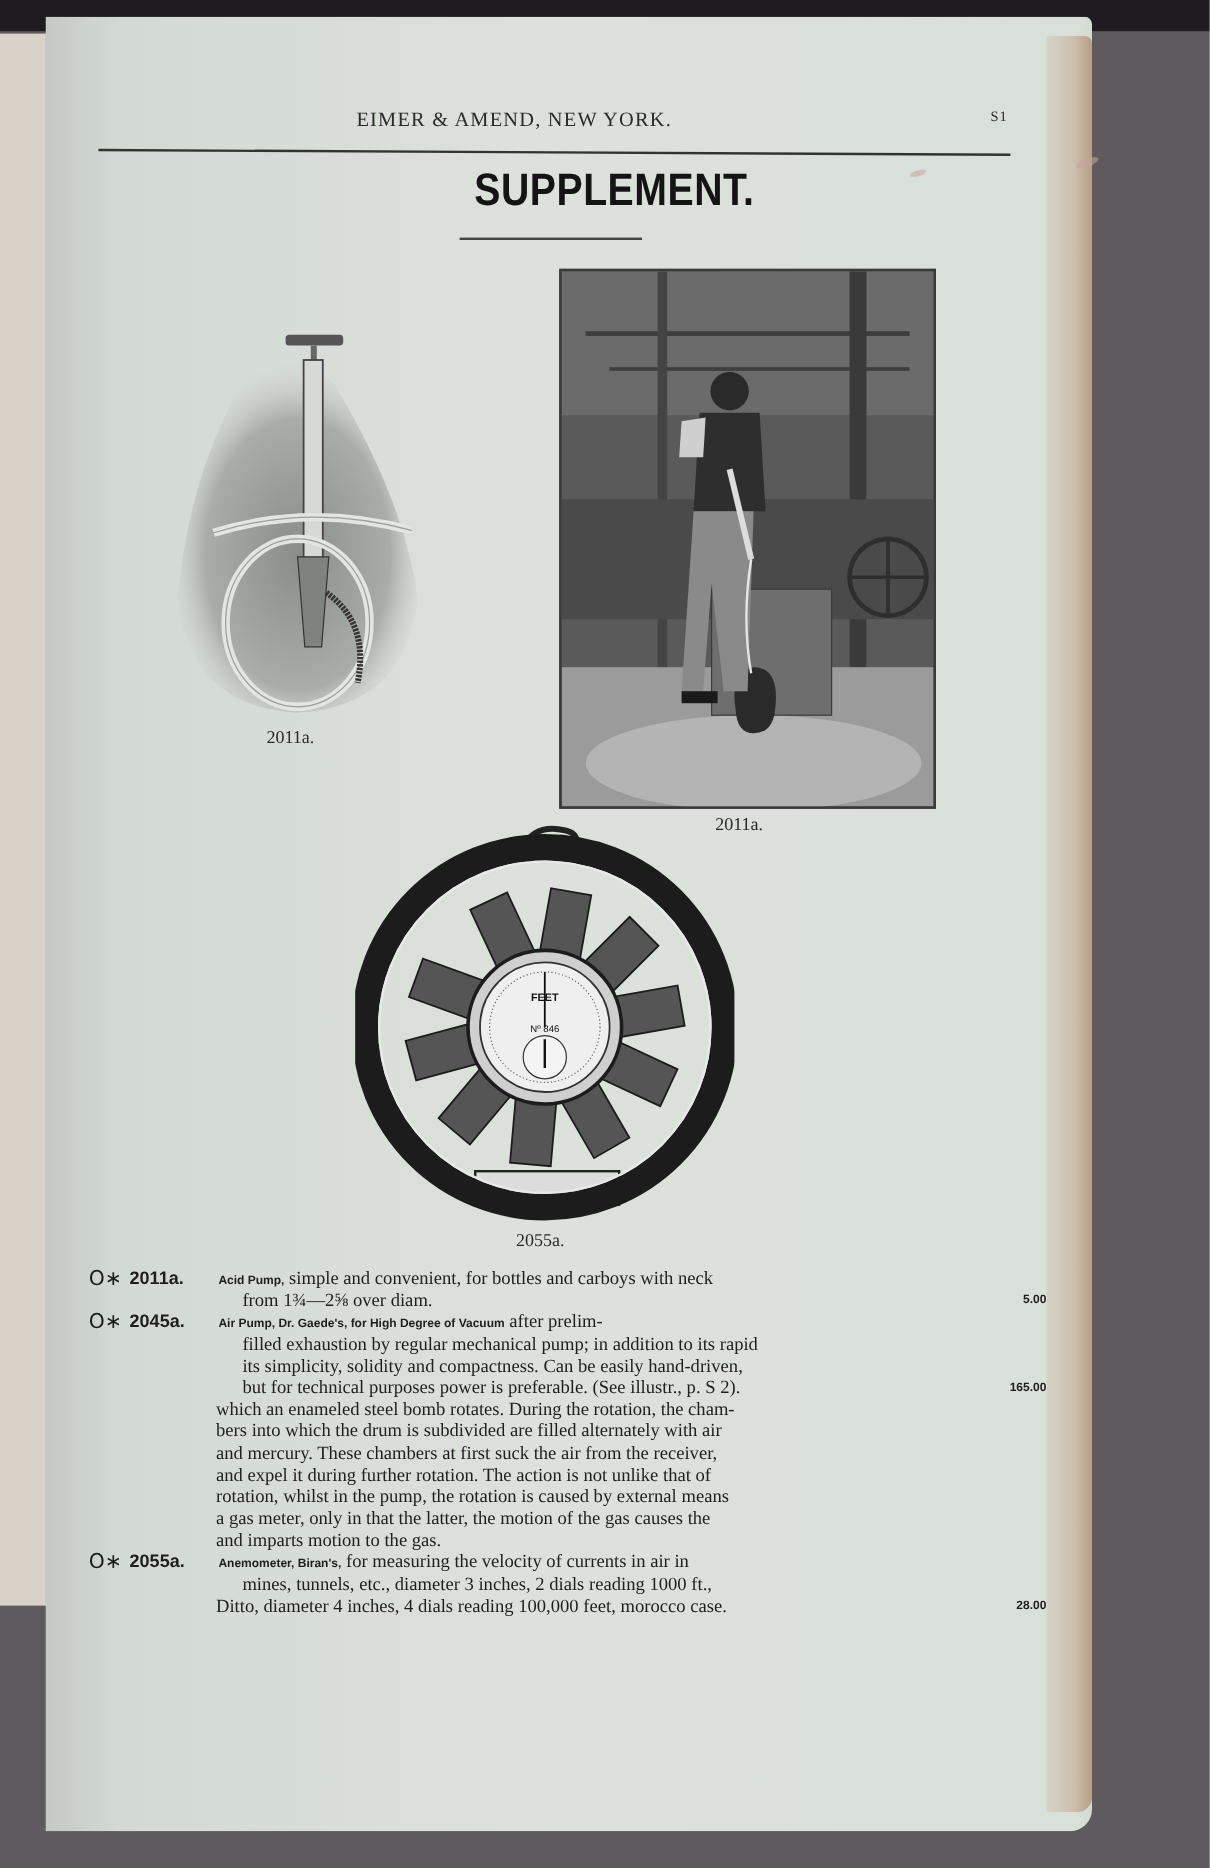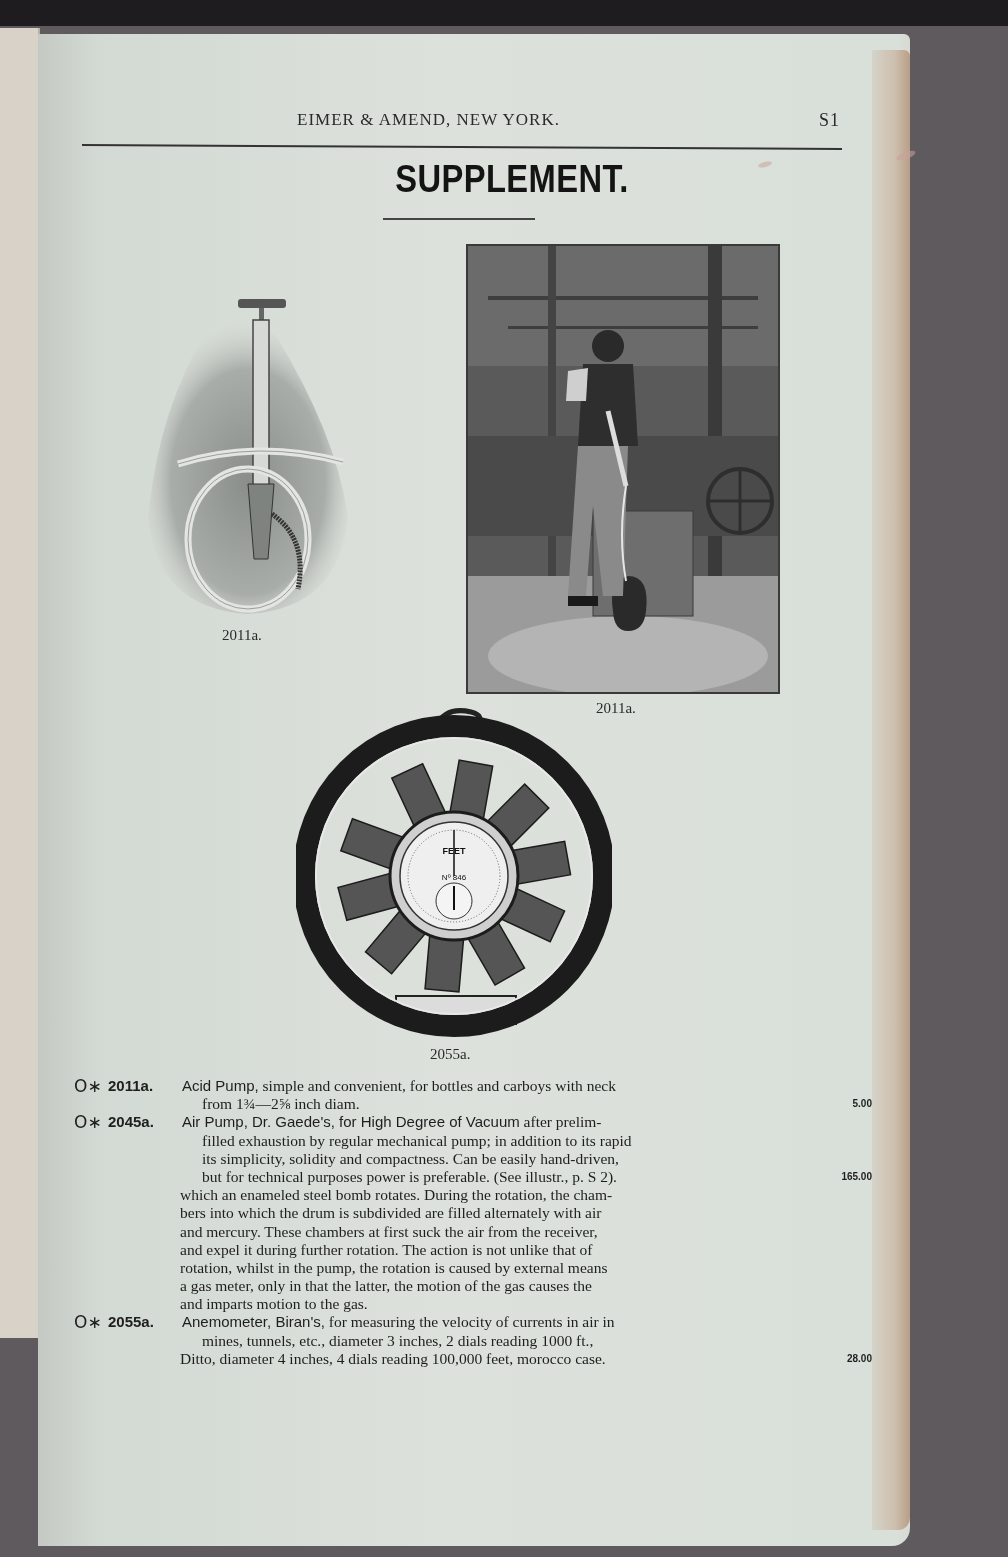--- a/index.html
+++ b/index.html
@@ -12,36 +12,35 @@
   .left-page {
     position:absolute; left:0; top:28px; width:38px; height:1310px;
     background:#d9d2c8; border-right:2px solid #b9b0a4;
   }
   .top-shadow { position:absolute; left:0; top:0; width:1008px; height:26px; background:#1e1c1e; }
   .page {
     position:absolute; left:38px; top:14px; width:872px; height:1512px;
     background:#d6dcd6;
     background-image:linear-gradient(90deg,#c4c9c4 0px,#d3d9d3 60px,#dce1dc 400px,#d9dfd9 860px,#cfc7bb 910px,#c7b8a8 948px);
     border-radius:0 6px 18px 0;
-    margin-top:20px;
   }
   .page-edge {
     position:absolute; right:0; top:16px; width:38px; height:1480px;
     background:linear-gradient(90deg,#d6d3c9,#cdbfae 60%,#b89e86);
     border-radius:0 6px 12px 0;
   }
   .running-head {
     position:absolute; left:44px; top:76px; width:758px; height:40px;
   }
   .rh-title {
     position:absolute; left:215px; top:0; font-size:17px; letter-spacing:1px;
     color:#2a2a2a; white-space:nowrap;
   }
   .rh-page {
-    position:absolute; right:0; top:0; font-size:18px; letter-spacing:1px; color:#2a2a2a;
+    position:absolute; right:0; top:0; font-size:12px; letter-spacing:1px; color:#2a2a2a;
   }
   .rh-rule {
     position:absolute; left:0; top:34px; width:760px; height:2px; background:#333;
     transform:rotate(0.3deg); transform-origin:left;
   }
   .heading {
     position:absolute; left:0; width:948px; top:124px; text-align:center;
     font-family:"Liberation Sans","DejaVu Sans",sans-serif;
     font-weight:bold; font-size:38px; letter-spacing:0.5px;
     transform:scaleX(0.86); transform-origin:center; color:#141414;
@@ -66,21 +65,21 @@
     font-size:15.5px; line-height:18.2px;
   }
   .entry { position:relative; }
   .line { position:relative; height:18.2px; white-space:nowrap; }
   .marker { position:absolute; left:0; top:0; font-family:"DejaVu Sans",sans-serif; font-size:17px; }
   .num { position:absolute; left:34px; top:0; font-family:"Liberation Sans",sans-serif; font-weight:bold; font-size:15px; }
   .first { position:absolute; left:108px; top:0; }
   .cont { position:absolute; left:128px; top:0; }
   .indent { position:absolute; left:188px; top:0; }
   .ditto { position:absolute; left:106px; top:0; }
-  .b { font-family:"Liberation Sans",sans-serif; font-weight:normal; font-size:15px; }
+  .b { font-family:"Liberation Sans",sans-serif; font-weight:bold; font-size:10px; }
   .price {
     position:absolute; right:-28px; top:0; font-family:"Liberation Sans",sans-serif;
     font-weight:bold; font-size:10px; text-align:right;
   }
   .stain { position:absolute; border-radius:50%; background:#c9a29a; opacity:.55; }
 </style>
 </head>
 <body>
 
 <div class="top-shadow"></div>
@@ -183,21 +182,21 @@
 
   <div class="listing">
 
     <div class="entry">
       <div class="line">
         <span class="marker">O∗</span>
         <span class="num">2011a.</span>
         <span class="first"><span class="b">Acid Pump,</span> <span>simple and convenient, for bottles and carboys with neck</span></span>
       </div>
       <div class="line">
-        <span class="cont">from 1¾—2⅝ inch diam.</span>
+        <span class="cont">from 1¾—2⅝ over diam.</span>
         <span class="price">5.00</span>
       </div>
     </div>
 
     <div class="entry">
       <div class="line">
         <span class="marker">O∗</span>
         <span class="num">2045a.</span>
         <span class="first"><span class="b">Air Pump, Dr. Gaede's, for High Degree of Vacuum</span> <span>after prelim-</span></span>
       </div>

